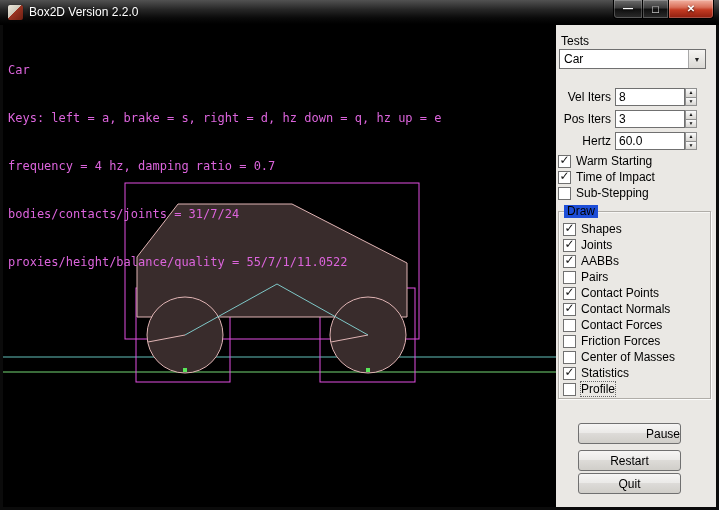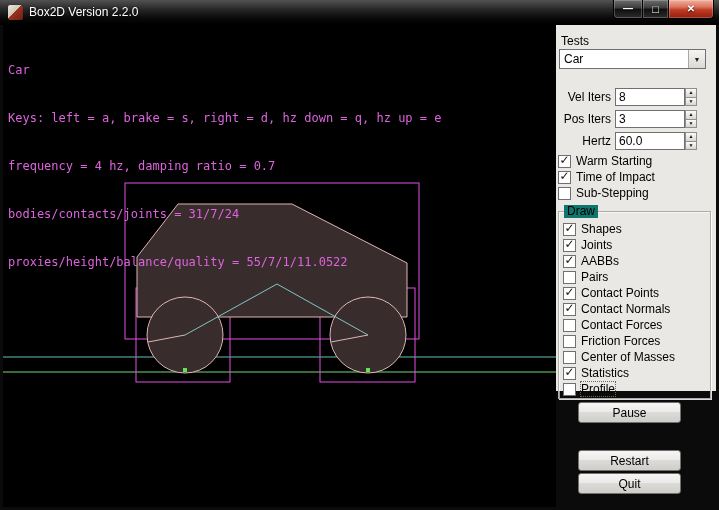--- a/index.html
+++ b/index.html
@@ -30,21 +30,21 @@
   .win-btn.max .win-glyph { font-size:11px; }
 
   
   .canvas { position:absolute; left:3px; top:25px; width:553px; height:482px; background:#000; }
   .scene { position:absolute; left:0; top:0; }
   .hud { position:absolute; left:5px; top:5px; color:#dc64dc;
     font-family:"DejaVu Sans Mono", monospace; font-size:12px; line-height:16px;
     white-space:pre; }
 
   
-  .panel { position:absolute; left:556px; top:25px; width:160px; height:366px;
+  .panel { position:absolute; left:556px; top:25px; width:160px; height:482px;
     background:#EAE8E4; font-size:12px; color:#000; }
   .tests-label { position:absolute; left:5px; top:9px; }
   .combo { position:absolute; left:3px; top:24px; width:147px; height:20px;
     background:#fff; border:1px solid #707070; display:flex; align-items:center; }
   .combo-text { flex:1; padding-left:4px; }
   .combo-btn { width:17px; height:100%; display:flex; align-items:center; justify-content:center;
     background:linear-gradient(#f5f4f2,#dbd9d5); border-left:1px solid #a8a8a8;
     font-size:7px; color:#222; }
 
   .spin-row { position:absolute; left:0; right:0; height:18px; }
@@ -62,21 +62,21 @@
   .cb-box { width:13px; height:13px; border:1px solid #707070; background:#fff;
     display:flex; align-items:center; justify-content:center; flex:none; }
   .cb-mark { font-family:"DejaVu Sans",sans-serif; font-size:12px; font-weight:bold;
     color:#111; line-height:11px; margin-top:-2px; }
   .cb-label { margin-left:5px; white-space:nowrap; }
 
   .group { position:absolute; left:2px; top:186px; width:153px; height:188px;
     border:1px solid #b0ada8;
     box-shadow:1px 1px 0 rgba(255,255,255,.85), inset 1px 1px 0 rgba(255,255,255,.6); }
   .group .cb-row { left:4px; }
-  .group-label { position:absolute; top:-7px; left:5px; background:#0f766e;
+  .group-label { position:absolute; top:-7px; left:5px; background:#1d4ed8;
     padding:0 3px; line-height:13px; }
   .focus-dotted { outline:1px dotted #666; }
 
   .g-btn { position:absolute; left:22px; width:103px; height:21px;
     border:1px solid #707070; border-radius:3px; color:#000;
     background:linear-gradient(#f6f5f4,#ebeae8 45%,#dedcd9 46%,#d0cec9);
     font:12px "Liberation Sans",sans-serif; }
 </style>
 </head>
 <body>
@@ -241,18 +241,18 @@
         <span class="cb-label">Statistics</span>
       </div>
       <div class="cb-row" style="top:170px;">
         <span class="cb-box">
             <span class="cb-mark"></span>
           </span>
         <span class="cb-label focus-dotted">Profile</span>
       </div>
     </div>
 
-    <button class="g-btn" style="top:377px;">Pause</button>
+    <button class="g-btn" style="top:398px;text-align:right;">Pause</button>
     <button class="g-btn" style="top:425px;">Restart</button>
     <button class="g-btn" style="top:448px;">Quit</button>
 
   </div>
 </div>
 
 </body></html>

